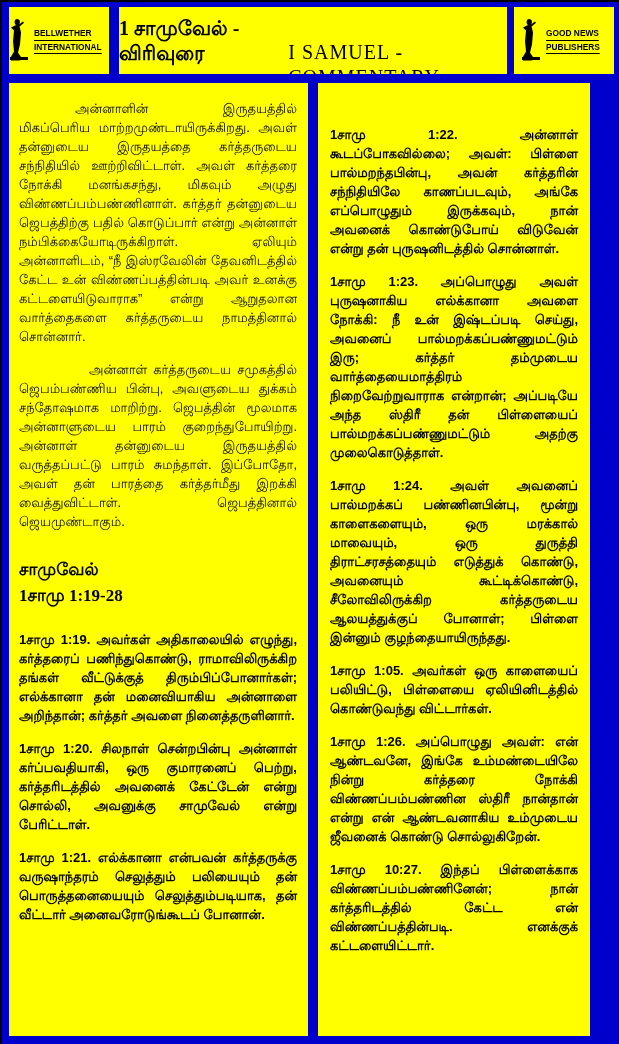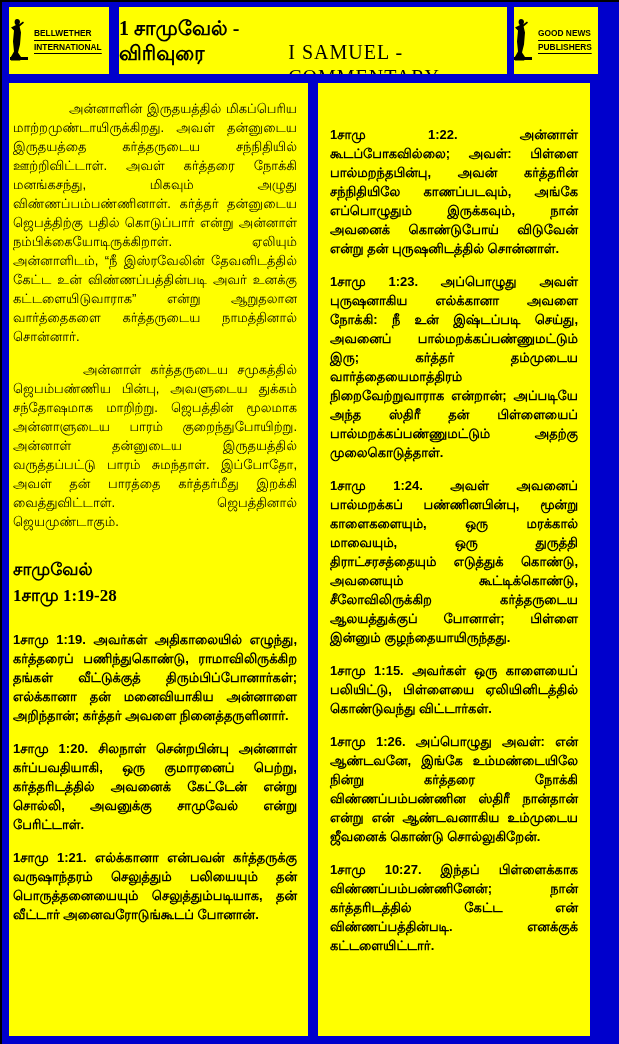--- a/index.html
+++ b/index.html
@@ -17,21 +17,21 @@
   }
   .box{
     position:absolute;
     background:#FFFF00;
     box-sizing:border-box;
     overflow:hidden;
   }
   
   .logo-box{top:5px;height:67px;display:flex;align-items:center;justify-content:center;gap:4px;padding:4px;}
   .logo-box.left{left:7px;width:100px;}
-  .logo-box.right{left:512px;width:84px;}
+  .logo-box.right{left:512px;width:100px;}
   .logo-icon{flex:0 0 auto;}
   .logo-text{display:flex;flex-direction:column;align-items:flex-start;}
   .logo-line{
     font-size:9.5px;font-weight:bold;letter-spacing:0px;
     color:#000;border-bottom:1px solid #000;
     line-height:1.35;white-space:nowrap;
     transform:scaleX(0.88);transform-origin:left;
   }
   .title-box{
     left:117px;top:5px;width:388px;height:67px;
@@ -42,21 +42,21 @@
     font-size:20px;font-weight:bold;color:#000;line-height:1.25;
   }
   .title-en{
     font-family:"Liberation Serif","DejaVu Serif",serif;
     font-size:20px;font-weight:normal;color:#000;line-height:1.25;
     letter-spacing:1px;
     margin-top:48px;
   }
   
   .col{top:81px;height:953px;color:#000;}
-  .col.left{left:7px;width:299px;padding:16px 11px 10px 4px;}
+  .col.left{left:7px;width:299px;padding:16px 11px 10px 10px;}
   .col.right{left:316px;width:272px;padding:42px 12px 10px 12px;}
   .para,.verse{
     font-size:13px;line-height:19px;
     text-align:justify;text-justify:inter-word;
     margin:0 0 14px 0;
   }
   .para.indent1{text-indent:56px;}
   .para.indent2{text-indent:70px;}
   .verse{font-weight:bold;}
   .section-heading{margin:26px 0 22px 0;}
@@ -110,18 +110,18 @@
     </div>
     <p class="verse">1சாமு 1:19. அவர்கள் அதிகாலையில் எழுந்து, கர்த்தரைப் பணிந்துகொண்டு, ராமாவிலிருக்கிற தங்கள் வீட்டுக்குத் திரும்பிப்போனார்கள்; எல்க்கானா தன் மனைவியாகிய அன்னாளை அறிந்தான்; கர்த்தர் அவளை நினைத்தருளினார்.</p>
     <p class="verse">1சாமு 1:20. சிலநாள் சென்றபின்பு அன்னாள் கர்ப்பவதியாகி, ஒரு குமாரனைப் பெற்று, கர்த்தரிடத்தில் அவனைக் கேட்டேன் என்று சொல்லி, அவனுக்கு சாமுவேல் என்று பேரிட்டாள்.</p>
     <p class="verse">1சாமு 1:21. எல்க்கானா என்பவன் கர்த்தருக்கு வருஷாந்தரம் செலுத்தும் பலியையும் தன் பொருத்தனையையும் செலுத்தும்படியாக, தன் வீட்டார் அனைவரோடுங்கூடப் போனான்.</p>
   </div>
 
   <div class="box col right">
     <p class="verse">1சாமு 1:22. அன்னாள் கூடப்போகவில்லை; அவள்: பிள்ளை பால்மறந்தபின்பு, அவன் கர்த்தரின் சந்நிதியிலே காணப்படவும், அங்கே எப்பொழுதும் இருக்கவும், நான் அவனைக் கொண்டுபோய் விடுவேன் என்று தன் புருஷனிடத்தில் சொன்னாள்.</p>
     <p class="verse">1சாமு 1:23. அப்பொழுது அவள் புருஷனாகிய எல்க்கானா அவளை நோக்கி: நீ உன் இஷ்டப்படி செய்து, அவனைப் பால்மறக்கப்பண்ணுமட்டும் இரு; கர்த்தர் தம்முடைய வார்த்தையைமாத்திரம் நிறைவேற்றுவாராக என்றான்; அப்படியே அந்த ஸ்திரீ தன் பிள்ளையைப் பால்மறக்கப்பண்ணுமட்டும் அதற்கு முலைகொடுத்தாள்.</p>
     <p class="verse">1சாமு 1:24. அவள் அவனைப் பால்மறக்கப் பண்ணினபின்பு, மூன்று காளைகளையும், ஒரு மரக்கால் மாவையும், ஒரு துருத்தி திராட்சரசத்தையும் எடுத்துக் கொண்டு, அவனையும் கூட்டிக்கொண்டு, சீலோவிலிருக்கிற கர்த்தருடைய ஆலயத்துக்குப் போனாள்; பிள்ளை இன்னும் குழந்தையாயிருந்தது.</p>
-    <p class="verse">1சாமு 1:15. அவர்கள் ஒரு காளையைப் பலியிட்டு, பிள்ளையை ஏலியினிடத்தில் கொண்டுவந்து விட்டார்கள்.</p>
+    <p class="verse">1சாமு 1:05. அவர்கள் ஒரு காளையைப் பலியிட்டு, பிள்ளையை ஏலியினிடத்தில் கொண்டுவந்து விட்டார்கள்.</p>
     <p class="verse">1சாமு 1:26. அப்பொழுது அவள்: என் ஆண்டவனே, இங்கே உம்மண்டையிலே நின்று கர்த்தரை நோக்கி விண்ணப்பம்பண்ணின ஸ்திரீ நான்தான் என்று என் ஆண்டவனாகிய உம்முடைய ஜீவனைக் கொண்டு சொல்லுகிறேன்.</p>
     <p class="verse">1சாமு 10:27. இந்தப் பிள்ளைக்காக விண்ணப்பம்பண்ணினேன்; நான் கர்த்தரிடத்தில் கேட்ட என் விண்ணப்பத்தின்படி. எனக்குக் கட்டளையிட்டார்.</p>
   </div>
 
 </div>
 
 </body></html>

